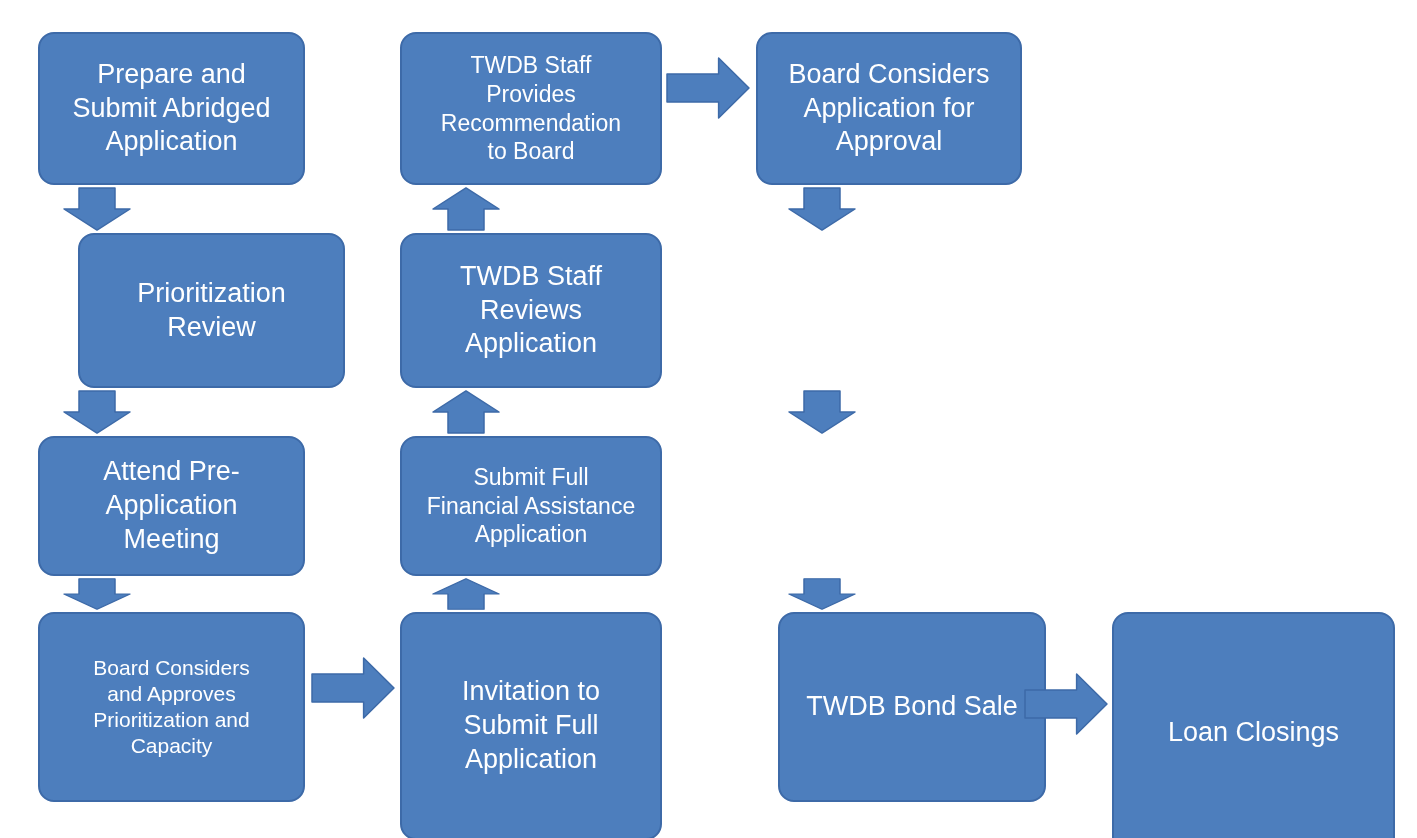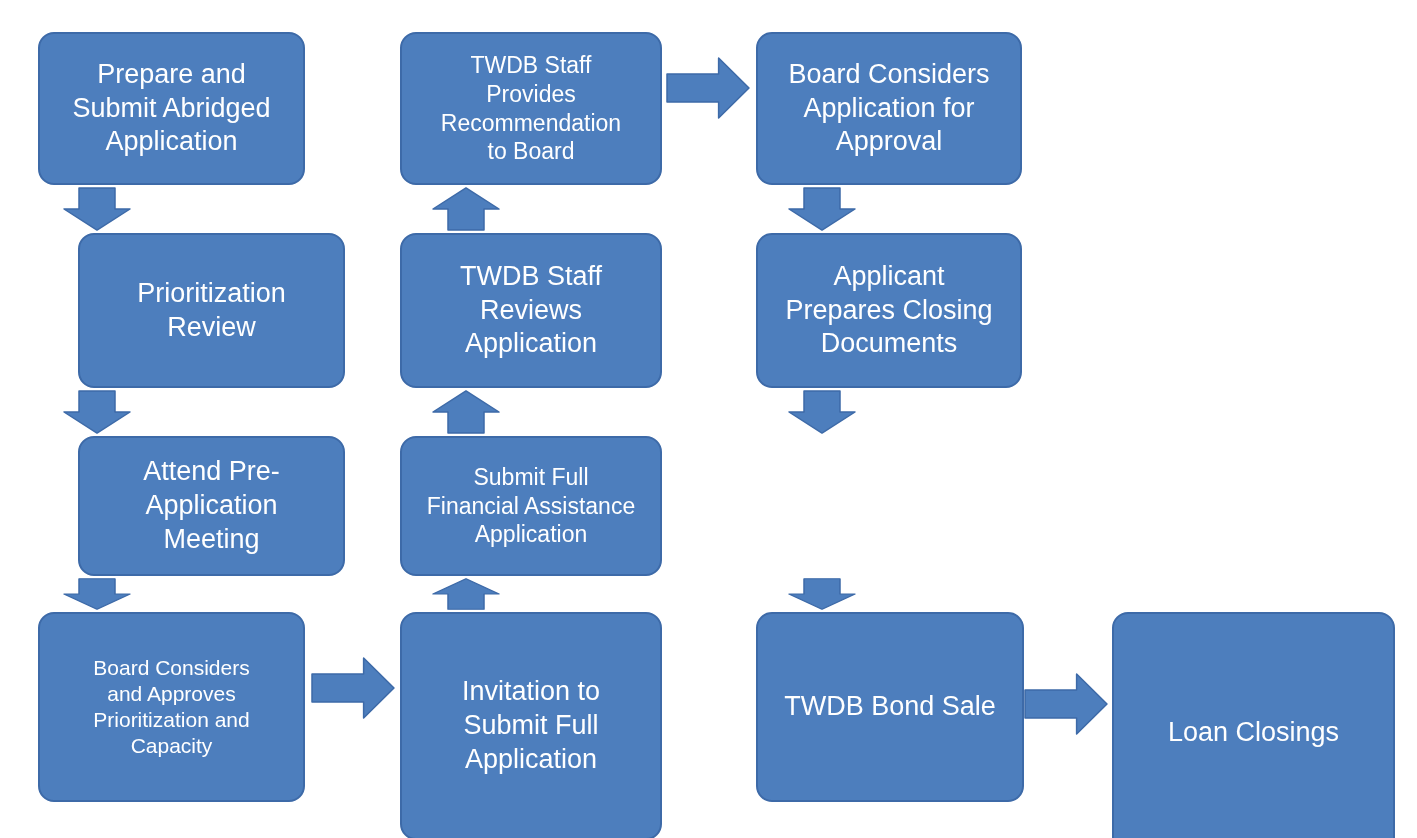--- a/index.html
+++ b/index.html
@@ -65,21 +65,21 @@
 
   <div class="node" style="left:38px; top:32px; width:267px; height:153px;">
     <span class="node-label">Prepare and
 Submit Abridged
 Application</span>
   </div>
   <div class="node" style="left:38px; top:233px; width:267px; height:155px;margin-left:40px;">
     <span class="node-label">Prioritization
 Review</span>
   </div>
-  <div class="node" style="left:38px; top:436px; width:267px; height:140px;margin-left:40px;">
+  <div class="node" style="left:38px; top:436px; width:267px; height:140px;">
     <span class="node-label">Attend Pre-
 Application
 Meeting</span>
   </div>
   <div class="node xsmall" style="left:38px; top:612px; width:267px; height:190px;">
     <span class="node-label">Board Considers
 and Approves
 Prioritization and
 Capacity</span>
   </div>
@@ -104,26 +104,21 @@
     <span class="node-label">Invitation to
 Submit Full
 Application</span>
   </div>
 
   <div class="node" style="left:756px; top:32px; width:266px; height:153px;">
     <span class="node-label">Board Considers
 Application for
 Approval</span>
   </div>
-  <div class="node" style="left:756px; top:233px; width:266px; height:155px;">
-    <span class="node-label">Applicant
-Prepares Closing
-Documents</span>
-  </div>
-  <div class="node" style="left:756px; top:612px; width:268px; height:190px;">
+  <div class="node" style="left:778px; top:612px; width:268px; height:190px;">
     <span class="node-label">TWDB Bond Sale</span>
   </div>
 
   <div class="node" style="left:1112px; top:612px; width:283px; height:242px;">
     <span class="node-label">Loan Closings</span>
   </div>
 
   <div class="arrow" style="left:62px; top:187px;">
     <svg width="70" height="44">
         <use href="#arr-down" width="70" height="44"></use>

